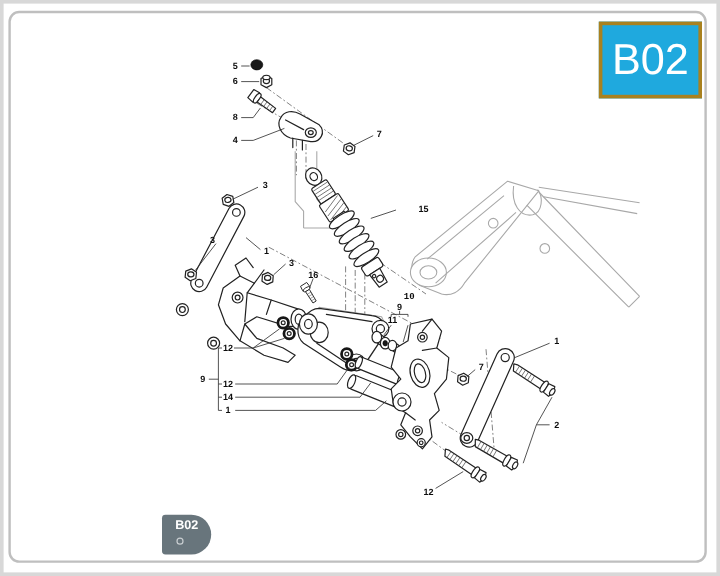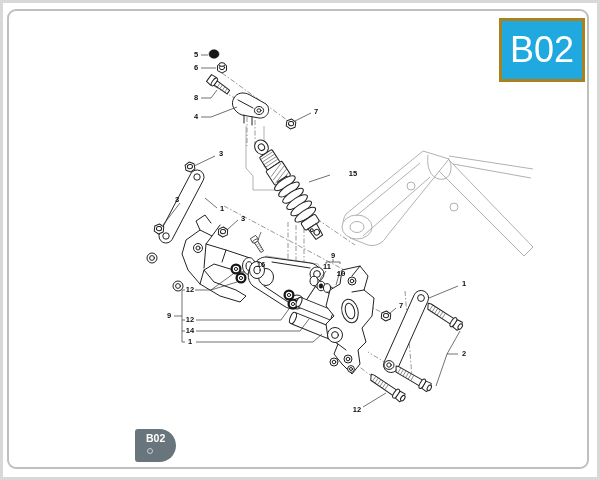--- a/index.html
+++ b/index.html
@@ -254,25 +254,25 @@
 <div id="callout-layer">
     <span class="callout" style="left: 196px; top: 55px;">5</span>
     <span class="callout" style="left: 196px; top: 68px;">6</span>
     <span class="callout" style="left: 196px; top: 98px;">8</span>
     <span class="callout" style="left: 196px; top: 117px;">4</span>
     <span class="callout" style="left: 316px; top: 112px;">7</span>
     <span class="callout" style="left: 221px; top: 154px;">3</span>
     <span class="callout" style="left: 177px; top: 200px;">3</span>
     <span class="callout" style="left: 222px; top: 209px;">1</span>
     <span class="callout" style="left: 243px; top: 219px;">3</span>
-    <span class="callout" style="left: 261px; top: 229px; margin-top: 36px;">16</span>
+    <span class="callout" style="left: 261px; top: 229px;">16</span>
     <span class="callout" style="left: 336px; top: 174px; margin-left: 17px;">15</span>
     <span class="callout" style="left: 333px; top: 256px;">9</span>
     <span class="callout" style="left: 327px; top: 267px;">11</span>
-    <span class="callout" style="left: 341px; top: 275px; font-family: Liberation Mono, monospace;">10</span>
+    <span class="callout" style="left: 341px; top: 249px; font-family: Liberation Mono, monospace;">10</span>
     <span class="callout" style="left: 190px; top: 290px;">12</span>
     <span class="callout" style="left: 169px; top: 316px;">9</span>
     <span class="callout" style="left: 190px; top: 320px;">12</span>
     <span class="callout" style="left: 190px; top: 331px; text-align: right;">14</span>
     <span class="callout" style="left: 190px; top: 342px;">1</span>
     <span class="callout" style="left: 464px; top: 284px;">1</span>
     <span class="callout" style="left: 401px; top: 306px;">7</span>
     <span class="callout" style="left: 464px; top: 354px;">2</span>
     <span class="callout" style="left: 357px; top: 410px;">12</span>
   </div>

